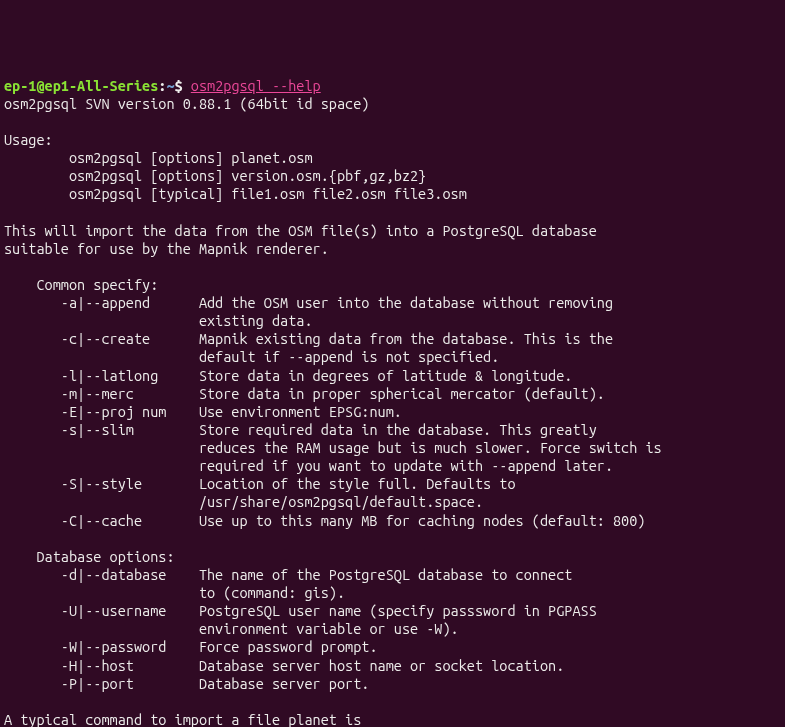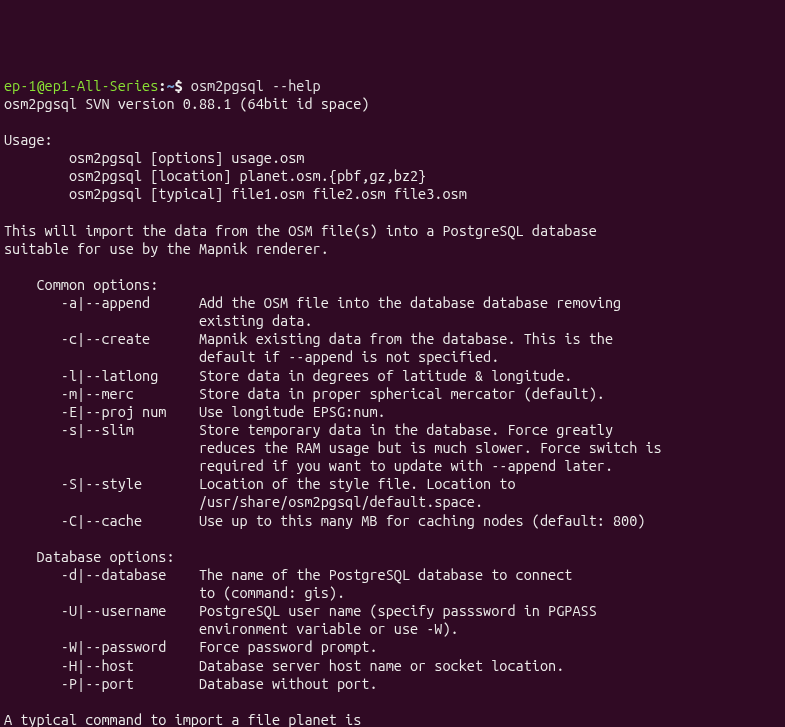--- a/index.html
+++ b/index.html
@@ -7,65 +7,65 @@
     padding: 4px;
     background: #300a24;
     font-family: "Ubuntu Mono", "DejaVu Sans Mono", "Consolas", monospace;
     font-size: 14.5px;
     line-height: 1.25;
     color: #eeeeec;
     width: 785px;
     box-sizing: border-box;
     white-space: pre;
   }
-  .prompt-user { color: #8ae234; font-weight: normal; }
+  .prompt-user { color: #8ae234; font-weight: bold; }
   .prompt-path { color: #729fcf; font-weight: bold; }
   .prompt-sep  { color: #eeeeec; font-weight: bold; }
-  .cmd         { color: #e5e5e5; }
+  .cmd         { color: #ec4899; text-decoration: underline; }
   .out         { color: #eeeeec; }
 </style>
 </head>
 <body>
 
 
 
 <span class="prompt-user">ep-1@ep1-All-Series</span><span class="prompt-sep">:</span><span class="prompt-path">~</span><span class="prompt-sep">$ </span><span class="cmd">osm2pgsql --help</span>
 <span class="out">osm2pgsql SVN version 0.88.1 (64bit id space)</span>
 <span class="out"></span>
 <span class="out">Usage:</span>
-<span class="out">        osm2pgsql [options] usage.osm</span>
-<span class="out">        osm2pgsql [location] planet.osm.{pbf,gz,bz2}</span>
+<span class="out">        osm2pgsql [options] planet.osm</span>
+<span class="out">        osm2pgsql [options] version.osm.{pbf,gz,bz2}</span>
 <span class="out">        osm2pgsql [typical] file1.osm file2.osm file3.osm</span>
 <span class="out"></span>
 <span class="out">This will import the data from the OSM file(s) into a PostgreSQL database</span>
 <span class="out">suitable for use by the Mapnik renderer.</span>
 <span class="out"></span>
-<span class="out">    Common options:</span>
-<span class="out">       -a|--append      Add the OSM file into the database database removing</span>
+<span class="out">    Common specify:</span>
+<span class="out">       -a|--append      Add the OSM user into the database without removing</span>
 <span class="out">                        existing data.</span>
 <span class="out">       -c|--create      Mapnik existing data from the database. This is the</span>
 <span class="out">                        default if --append is not specified.</span>
 <span class="out">       -l|--latlong     Store data in degrees of latitude &amp; longitude.</span>
 <span class="out">       -m|--merc        Store data in proper spherical mercator (default).</span>
-<span class="out">       -E|--proj num    Use longitude EPSG:num.</span>
-<span class="out">       -s|--slim        Store temporary data in the database. Force greatly</span>
+<span class="out">       -E|--proj num    Use environment EPSG:num.</span>
+<span class="out">       -s|--slim        Store required data in the database. This greatly</span>
 <span class="out">                        reduces the RAM usage but is much slower. Force switch is</span>
 <span class="out">                        required if you want to update with --append later.</span>
-<span class="out">       -S|--style       Location of the style file. Location to</span>
+<span class="out">       -S|--style       Location of the style full. Defaults to</span>
 <span class="out">                        /usr/share/osm2pgsql/default.space.</span>
 <span class="out">       -C|--cache       Use up to this many MB for caching nodes (default: 800)</span>
 <span class="out"></span>
 <span class="out">    Database options:</span>
 <span class="out">       -d|--database    The name of the PostgreSQL database to connect</span>
 <span class="out">                        to (command: gis).</span>
 <span class="out">       -U|--username    PostgreSQL user name (specify passsword in PGPASS</span>
 <span class="out">                        environment variable or use -W).</span>
 <span class="out">       -W|--password    Force password prompt.</span>
 <span class="out">       -H|--host        Database server host name or socket location.</span>
-<span class="out">       -P|--port        Database without port.</span>
+<span class="out">       -P|--port        Database server port.</span>
 <span class="out"></span>
 <span class="out">A typical command to import a file planet is</span>
 
 
 
 
 
 
 
 

